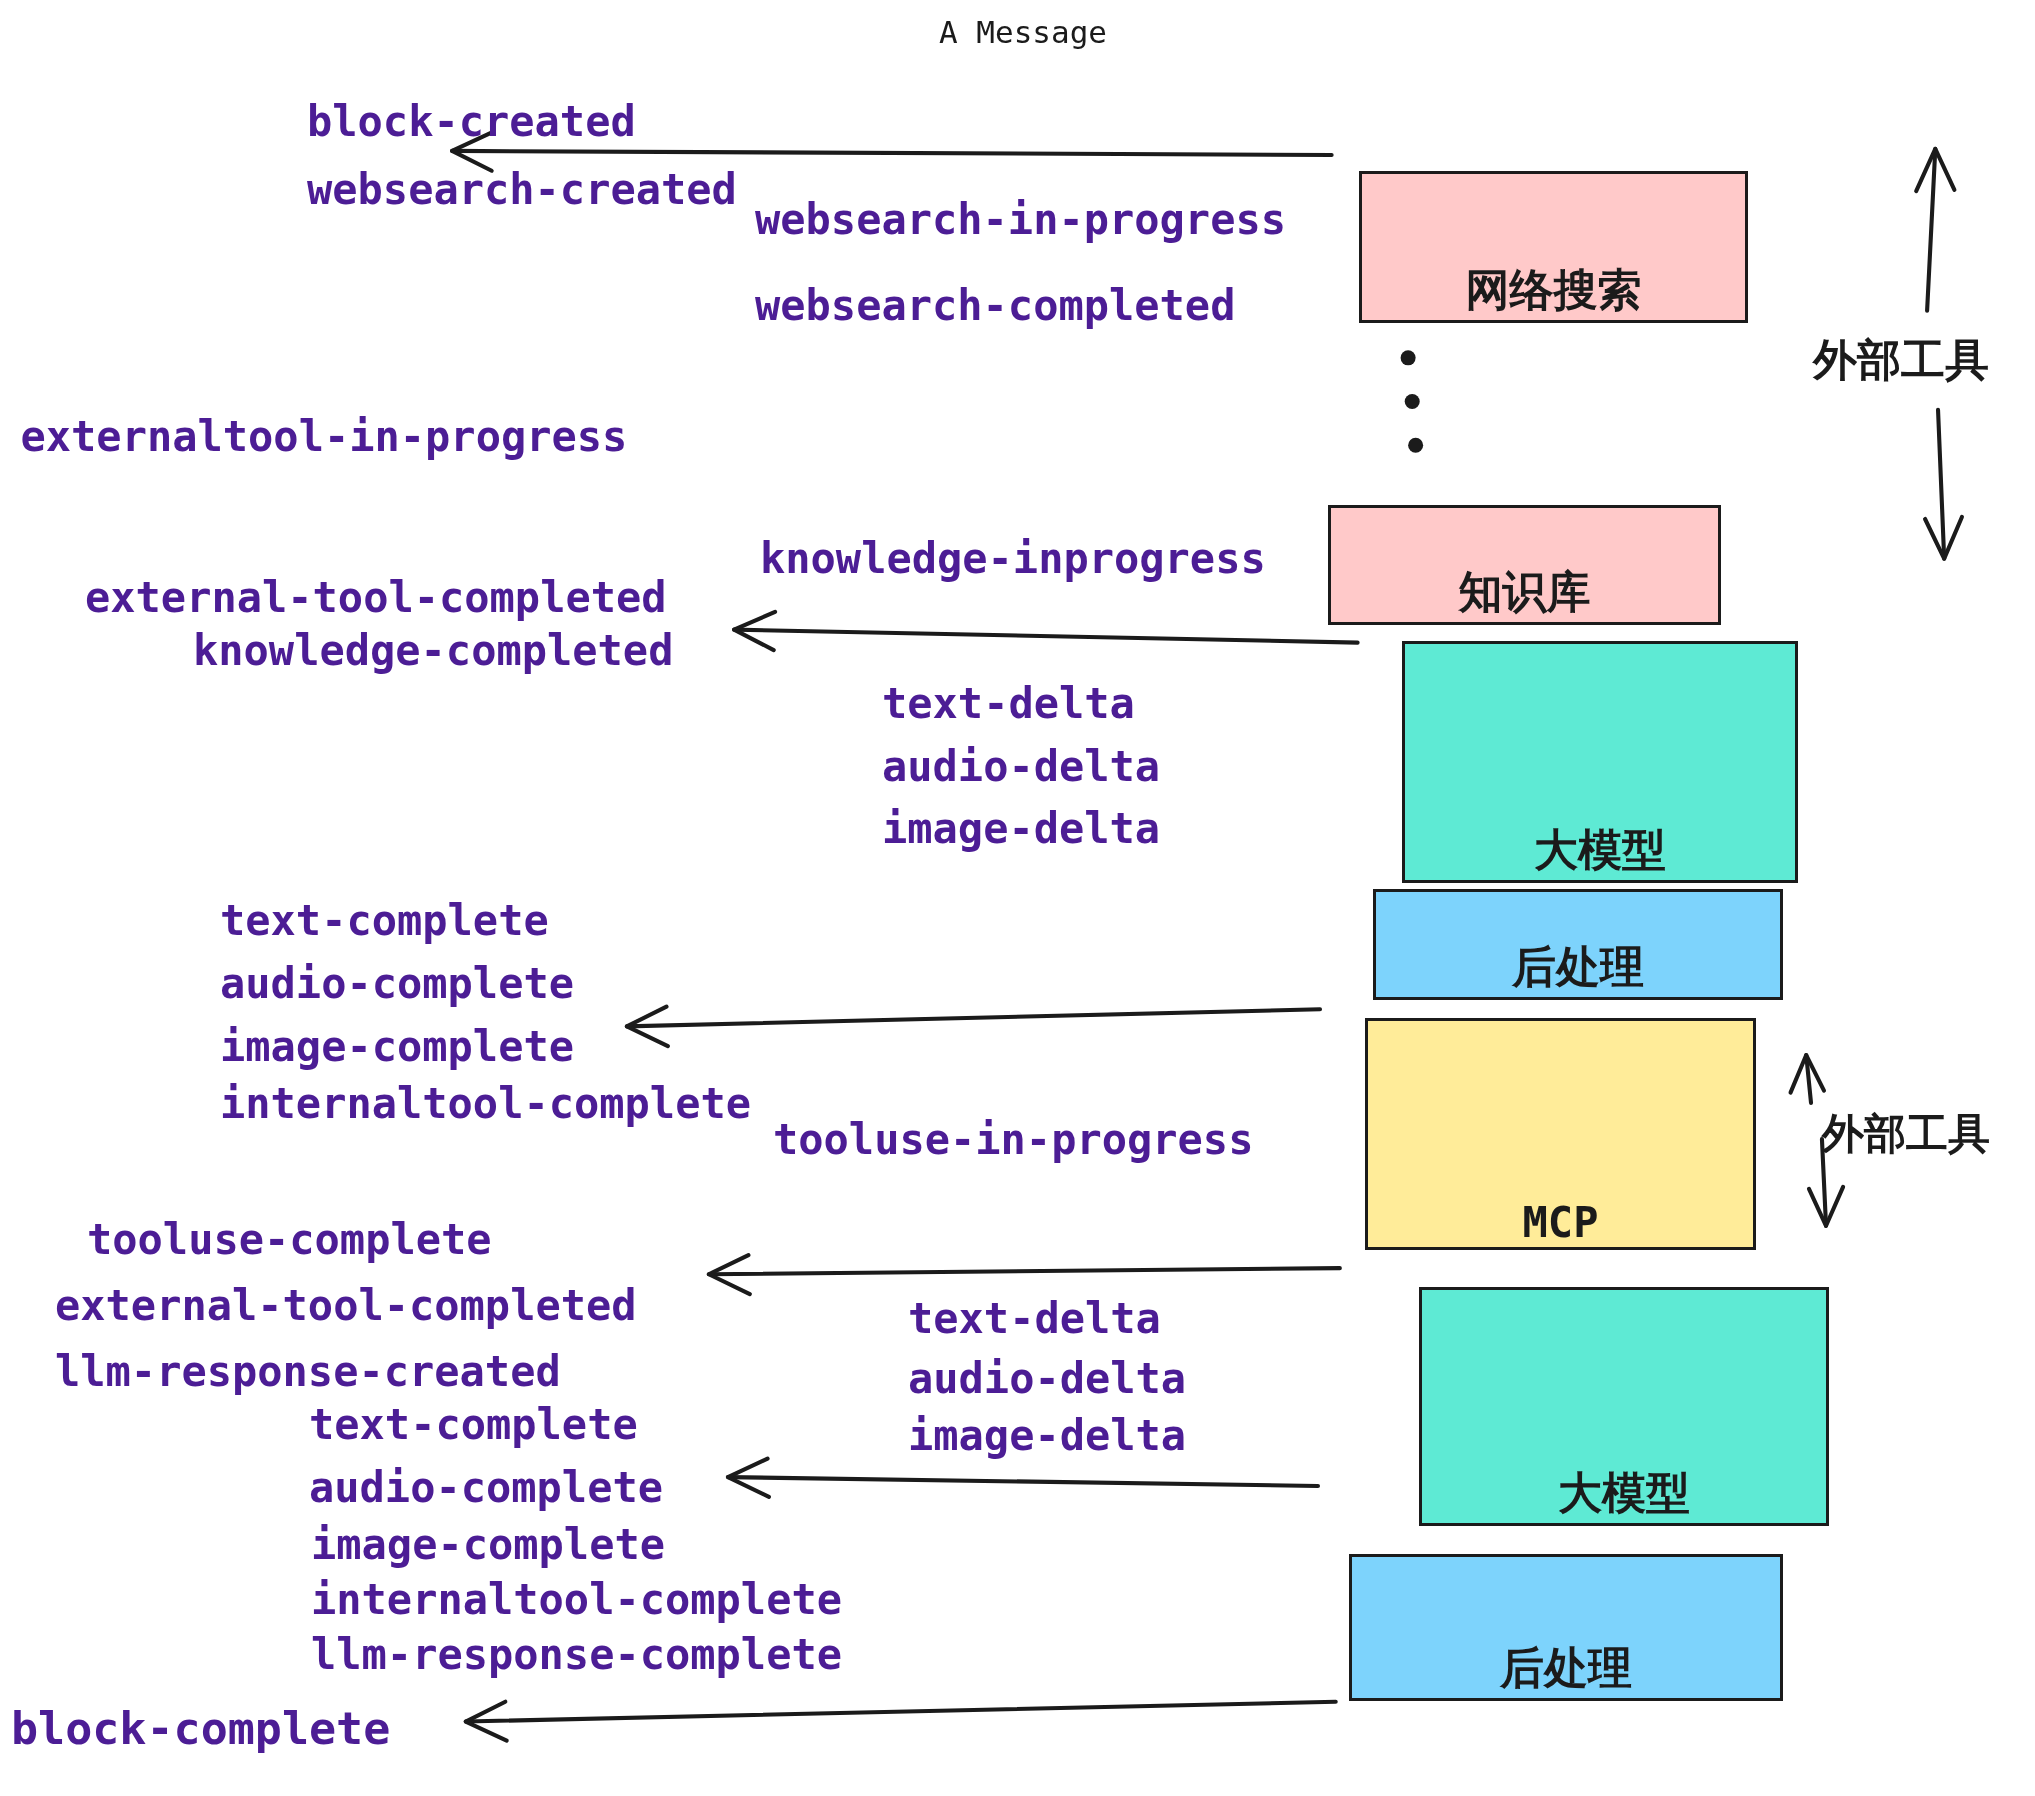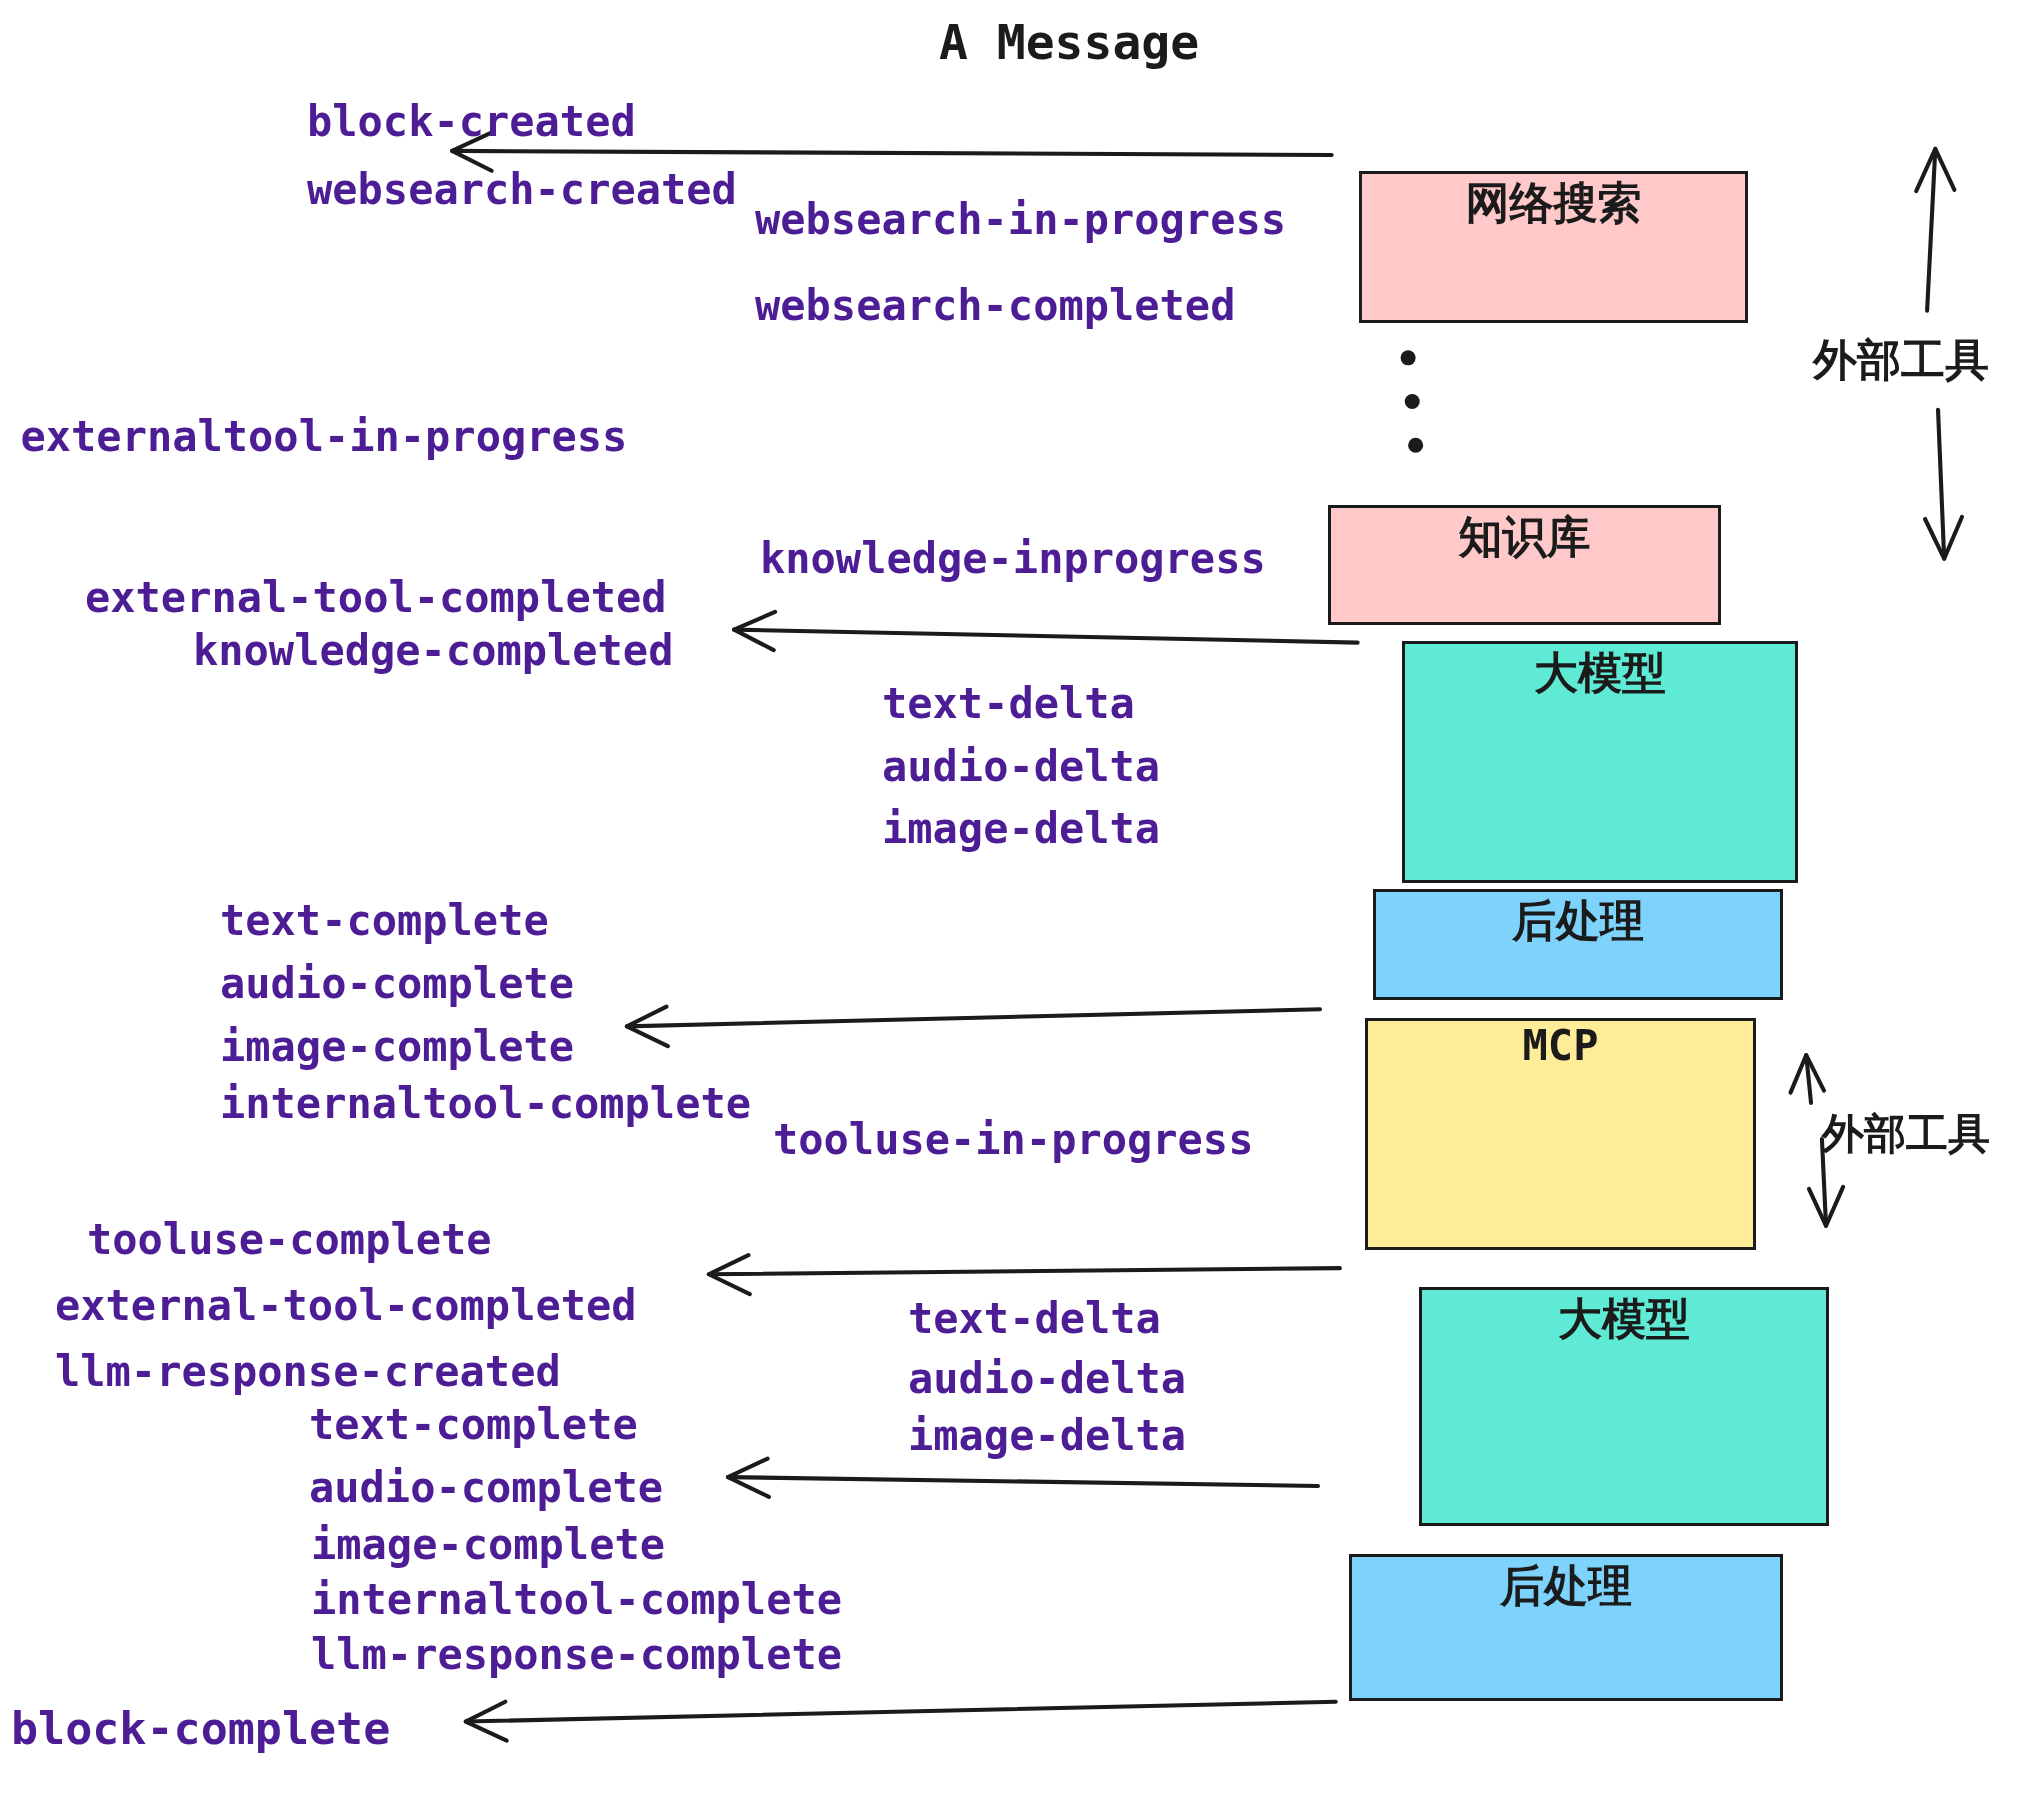--- a/index.html
+++ b/index.html
@@ -25,31 +25,31 @@
     position:absolute;
     font-size:42px;
     font-weight:bold;
     line-height:1;
     white-space:nowrap;
     color:#4c1d95;
   }
   .evt.big{font-size:45px;}
   .title{
     position:absolute;
-    font-size:48px;
-    font-weight:bold;
+    font-size:31px;
+    font-weight:normal;
     white-space:nowrap;
     color:#1b1b1b;
   }
   .box{
     position:absolute;
     border:3.4px solid #1b1b1b;
     box-sizing:border-box;
     display:flex;
-    align-items:flex-start;
+    align-items:flex-end;
     justify-content:center;
   }
   .box .box-label{
     font-family:"DejaVu Sans","Liberation Sans",sans-serif;
     font-size:44px;
     font-weight:600;
     color:#1b1b1b;
     white-space:nowrap;
   }
   .box.mono-label .box-label{

